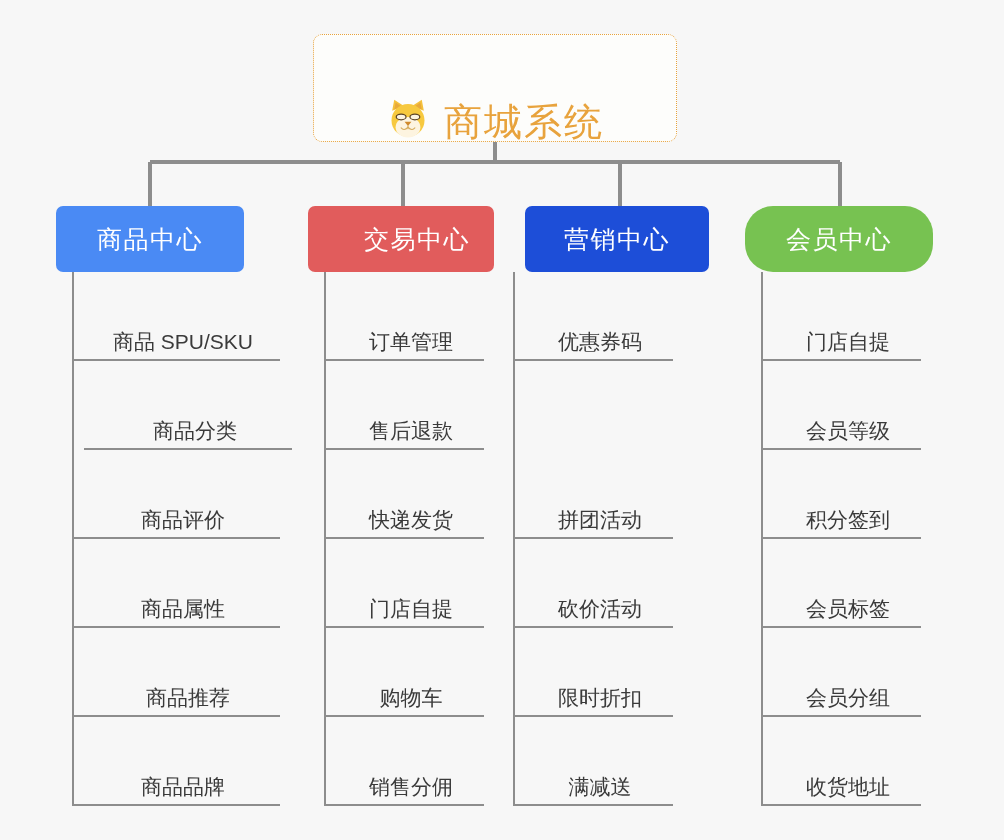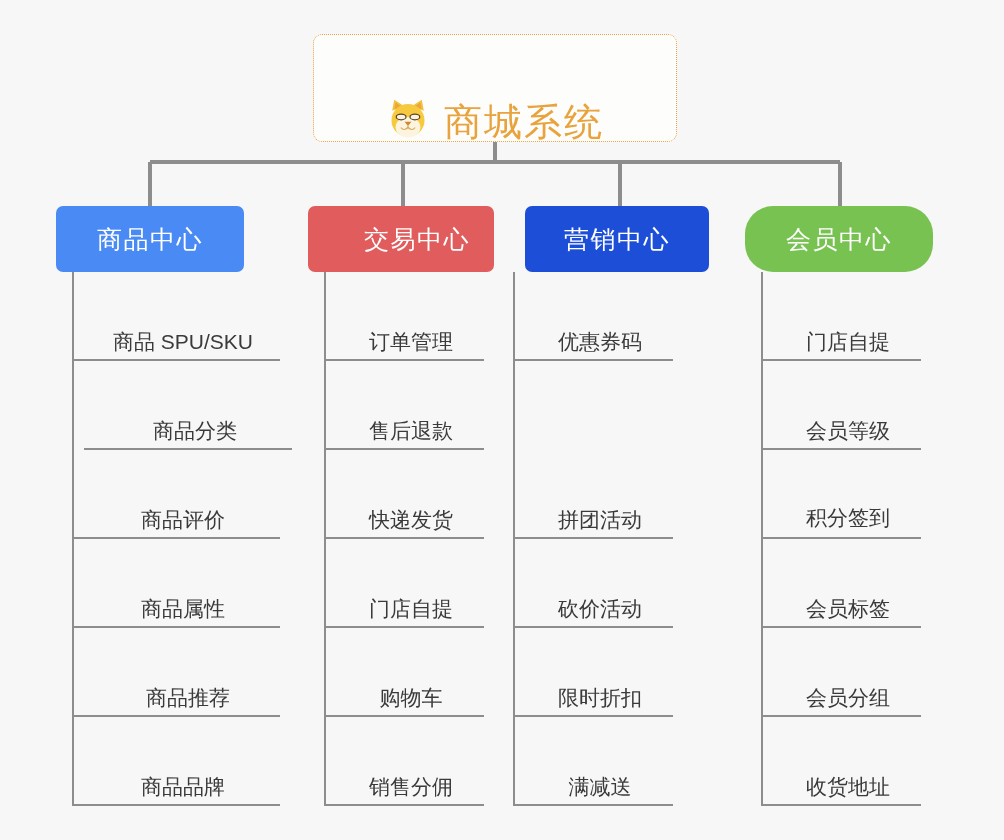--- a/index.html
+++ b/index.html
@@ -229,21 +229,21 @@
         <span class="category-label">会员中心</span>
       </div>
       <div class="leaf-column" style="left: 761px; width: 180px; height: 534px;">
         <div class="leaf-spine" style="height: 534px;"></div>
         <div class="leaf-item" style="top: 0px; width: 160px;">
           <span class="leaf-label">门店自提</span>
         </div>
         <div class="leaf-item" style="top: 89px; width: 160px;">
           <span class="leaf-label">会员等级</span>
         </div>
-        <div class="leaf-item" style="top: 178px; width: 160px; font-family: Liberation Mono, monospace;">
+        <div class="leaf-item" style="top: 178px; width: 160px;">
           <span class="leaf-label">积分签到</span>
         </div>
         <div class="leaf-item" style="top: 267px; width: 160px;">
           <span class="leaf-label">会员标签</span>
         </div>
         <div class="leaf-item" style="top: 356px; width: 160px;">
           <span class="leaf-label">会员分组</span>
         </div>
         <div class="leaf-item" style="top: 445px; width: 160px;">
           <span class="leaf-label">收货地址</span>

